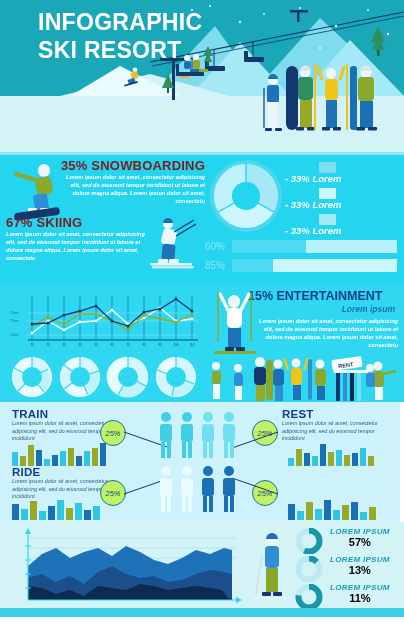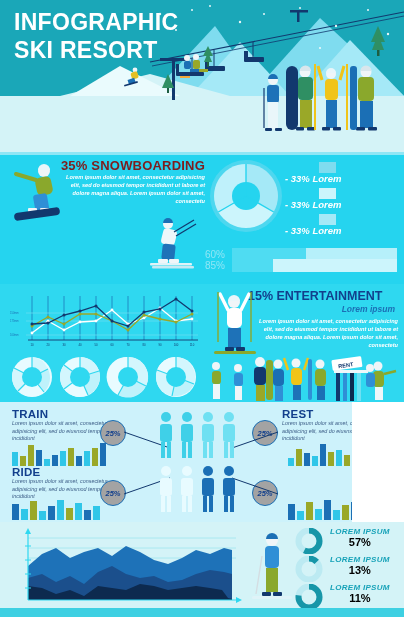--- a/index.html
+++ b/index.html
@@ -12,21 +12,21 @@
   .page { position: relative; width: 404px; height: 626px; overflow: hidden; }
 
   
   .header { position: relative; width: 404px; height: 152px; background: #d4f3f7; overflow: hidden; }
   .header-sky { position: absolute; left: 0; top: 0; width: 404px; height: 96px; background: #1aa7b8; }
   .header-title {
     position: absolute; left: 14px; top: 8px; z-index: 9;
     color: #ffffff; font-weight: bold; font-size: 23px; line-height: 28px;
     letter-spacing: 0.3px; font-stretch: condensed;
   }
-  .header-title div { white-space: nowrap; }
+  .header-title div { white-space: nowrap; margin-left: 24px; }
 
   
   .sec-stats { position: relative; width: 404px; height: 132px; background: #25d4ef; overflow: hidden; }
   .stat-head { color: #7f1d1d; font-weight: bold; font-size: 13px; letter-spacing: .2px; }
   .stat-body { color: #ffffff; font-style: italic; font-weight: bold; font-size: 5.6px; line-height: 8px; }
   .snowboard-block { position: absolute; left: 60px; top: 6px; width: 145px; text-align: right; }
   .ski-block { position: absolute; left: 6px; top: 63px; width: 150px; text-align: left; }
 
   .donut-wrap { position: absolute; left: 208px; top: 6px; }
   .legend { position: absolute; left: 285px; top: 10px; }
@@ -39,27 +39,27 @@
   .bar-track { height: 13px; background: #b6f0fa; position: relative; }
   .bar-fill { position: absolute; left: 0; top: 0; height: 100%; background: #4fdcf2; }
 
   
   .sec-mid { position: relative; width: 404px; height: 118px; background: #2fd8f0; overflow: hidden; }
   .ent-title { position: absolute; left: 248px; top: 5px; color: #123f8c; font-weight: bold; font-size: 12.5px; white-space: nowrap; }
   .ent-sub { position: absolute; left: 265px; top: 20px; width: 130px; text-align: right; color: #1b6fb5; font-style: italic; font-weight: bold; font-size: 8.5px; }
   .ent-body { position: absolute; left: 248px; top: 33px; width: 150px; text-align: right; color: #ffffff; font-style: italic; font-weight: bold; font-size: 5.6px; line-height: 8px; }
 
   
-  .sec-quad { position: relative; width: 352px; height: 120px; background: #cdf2fb; overflow: hidden; }
+  .sec-quad { position: relative; width: 400px; height: 120px; background: #cdf2fb; overflow: hidden; }
   .quad-title { color: #123f8c; font-weight: bold; font-size: 11.5px; letter-spacing: .2px; }
   .quad-body { color: #3b5c86; font-style: italic; font-size: 5.4px; line-height: 7.6px; }
   .badge {
     position: absolute; width: 26px; height: 26px; border-radius: 50%;
-    background: #a3a3a3; border: 1.6px solid #1b6fb5;
-    color: #123f8c; font-weight: bold; font-style: italic; font-size: 7.5px;
+    background: #bef264; border: 1.6px solid #1b6fb5;
+    color: #123f8c; font-weight: normal; font-style: italic; font-size: 7.5px;
     display: flex; align-items: center; justify-content: center;
   }
 
   
   .sec-bottom { position: relative; width: 404px; height: 95px; background: #d4f3f7; overflow: hidden; }
   .dstat { position: absolute; text-align: left; }
   .dstat-label { color: #17a2b8; font-style: italic; font-weight: bold; font-size: 8px; letter-spacing: .3px; }
   .dstat-val { color: #000000; font-weight: bold; font-size: 11px; text-align: center; }
 
   .footer-bar { position: absolute; left: 0; bottom: 0; width: 404px; height: 9px; background: #3ed0e2; }
@@ -208,20 +208,24 @@
       <rect x="20" y="50" width="9" height="4" rx="1" fill="#f0f5f8"></rect>
       <rect x="32" y="50" width="9" height="4" rx="1" fill="#f0f5f8"></rect>
       <rect x="6" y="52" width="46" height="8" rx="4" fill="#12386e" transform="rotate(-8 29 56)"></rect>
     </svg>
 
     <div class="snowboard-block">
       <div class="stat-head">35% SNOWBOARDING</div>
       <div class="stat-body">Lorem ipsum dolor sit amet, consectetur adipisicing elit, sed do eiusmod tempor incididunt ut labore et dolore magna aliqua. Lorem ipsum dolor sit amet, consectetu</div>
     </div>
 
+    <div class="ski-block">
+      <div class="stat-head">67% SKIING</div>
+      <div class="stat-body">Lorem ipsum dolor sit amet, consectetur adipisicing elit, sed do eiusmod tempor incididunt ut labore et dolore magna aliqua. Lorem ipsum dolor sit amet, consectetu</div>
+    </div>
 
     <svg width="56" height="58" style="position:absolute;left:148px;top:62px;">
       <circle cx="20" cy="10" r="5" fill="#f0f5f8"></circle>
       <path d="M15 9 a5 5 0 0 1 10 0 z" fill="#1b6fb5"></path>
       <rect x="14" y="15" width="14" height="16" rx="4" fill="#eef7fa" transform="rotate(14 21 23)"></rect>
       <line x1="26" y1="18" x2="46" y2="6" stroke="#12386e" stroke-width="1.2"></line>
       <line x1="28" y1="22" x2="48" y2="10" stroke="#12386e" stroke-width="1.2"></line>
       <rect x="14" y="30" width="13" height="16" rx="3" fill="#1e72b8" transform="rotate(6 20 38)"></rect>
       <rect x="10" y="45" width="10" height="4" rx="1" fill="#f0f5f8"></rect>
       <rect x="21" y="45" width="10" height="4" rx="1" fill="#f0f5f8"></rect>
@@ -253,21 +257,21 @@
       <div class="legend-row">
         <span class="legend-swatch" style="background:#ccf5fc"></span>
         <span class="legend-text">- 33% Lorem</span>
       </div>
       <div class="legend-row">
         <span class="legend-swatch" style="background:#a5e9f7"></span>
         <span class="legend-text">- 33% Lorem</span>
       </div>
     </div>
 
-    <div class="bar-row" style="top:96px;">
+    <div class="bar-row" style="top:88px;">
       <span class="bar-label">60%</span>
       <span class="bar-track" style="width:165px;">
         <span class="bar-fill" style="width:45%;"></span>
       </span>
     </div>
     <div class="bar-row" style="top:107px;">
       <span class="bar-label">85%</span>
       <span class="bar-track" style="width:165px;background:#ccf5fc;">
         <span class="bar-fill" style="width:25%;"></span>
       </span>

